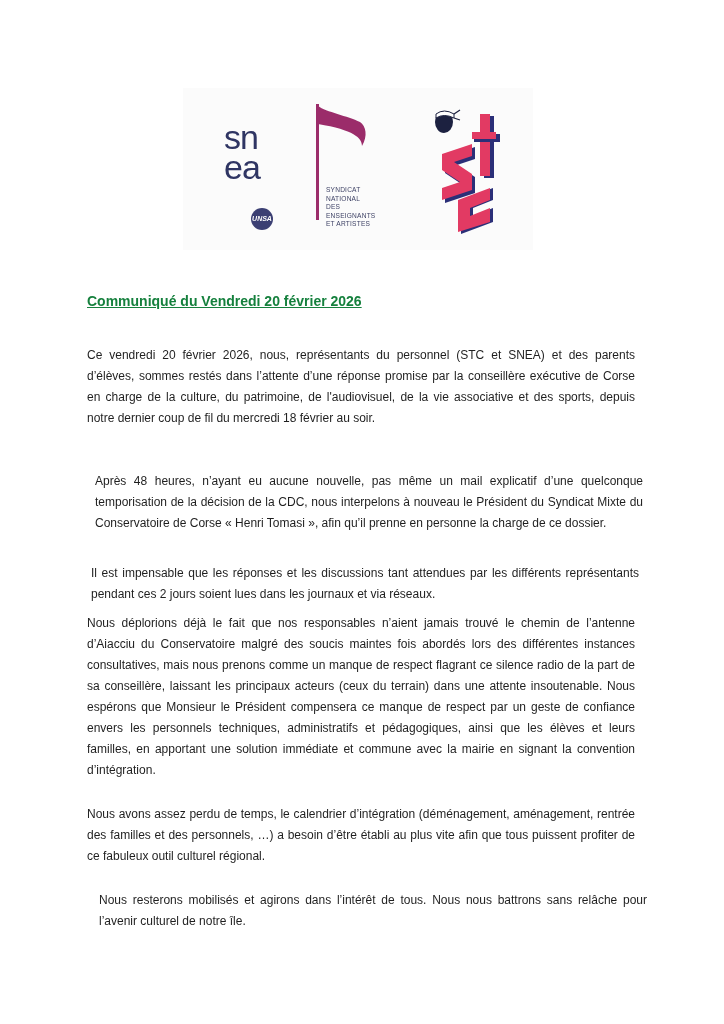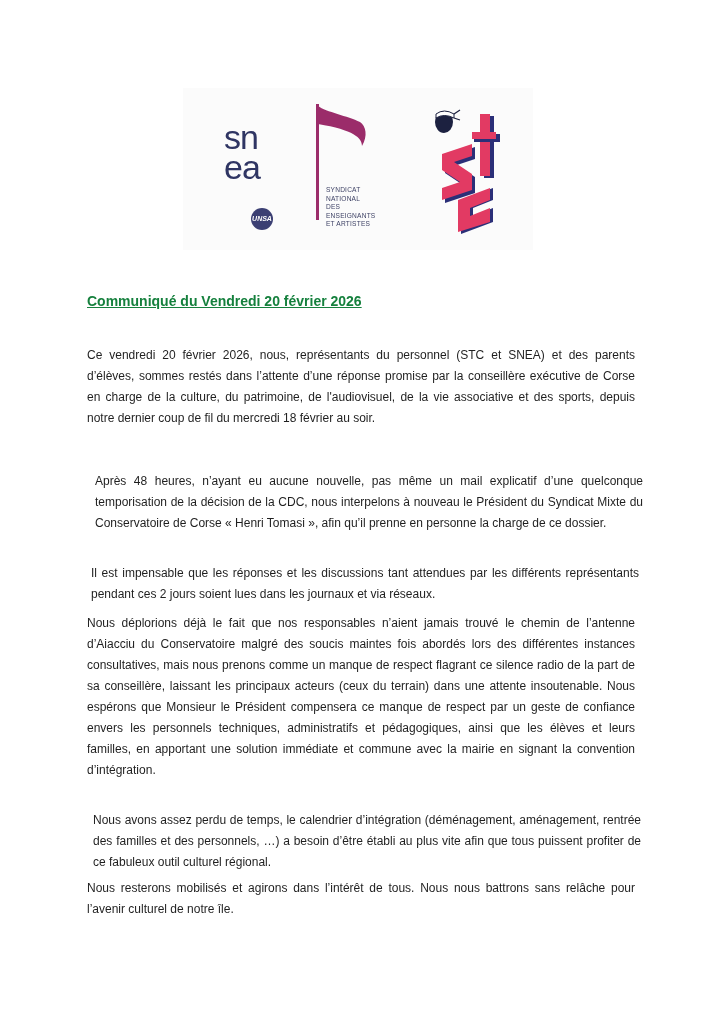--- a/index.html
+++ b/index.html
@@ -60,14 +60,14 @@
     <path d="M28 96 L60 84 L60 96 L40 104 L40 112 L60 104 L60 118 L28 128 Z" fill="#e23a63"></path>
   </g>
 </svg>
 
 <div class="title">Communiqué du Vendredi 20 février 2026</div>
 
 <p class="para last-left" style="top:345px; margin:0;">Ce vendredi 20 février 2026, nous, représentants du personnel (STC et SNEA) et des parents d’élèves, sommes restés dans l’attente d’une réponse promise par la conseillère exécutive de Corse en charge de la culture, du patrimoine, de l'audiovisuel, de la vie associative et des sports, depuis notre dernier coup de fil du mercredi 18 février au soir.</p>
 <p class="para last-left" style="top:463px; margin:8px;">Après 48 heures, n’ayant eu aucune nouvelle, pas même un mail explicatif d’une quelconque temporisation de la décision de la CDC, nous interpelons à nouveau le Président du Syndicat Mixte du Conservatoire de Corse « Henri Tomasi », afin qu’il prenne en personne la charge de ce dossier.</p>
 <p class="para last-left" style="top:559px; margin:4px;">Il est impensable que les réponses et les discussions tant attendues par les différents représentants pendant ces 2 jours soient lues dans les journaux et via réseaux.</p>
 <p class="para last-left" style="top:613px; margin:0;">Nous déplorions déjà le fait que nos responsables n’aient jamais trouvé le chemin de l’antenne d’Aiacciu du Conservatoire malgré des soucis maintes fois abordés lors des différentes instances consultatives, mais nous prenons comme un manque de respect flagrant ce silence radio de la part de sa conseillère, laissant les principaux acteurs (ceux du terrain) dans une attente insoutenable. Nous espérons que Monsieur le Président compensera ce manque de respect par un geste de confiance envers les personnels techniques, administratifs et pédagogiques, ainsi que les élèves et leurs familles, en apportant une solution immédiate et commune avec la mairie en signant la convention d’intégration.</p>
-<p class="para last-left" style="top:804px; margin:6px;">Nous avons assez perdu de temps, le calendrier d’intégration (déménagement, aménagement, rentrée des familles et des personnels, …) a besoin d’être établi au plus vite afin que tous puissent profiter de ce fabuleux outil culturel régional.</p>
-<p class="para last-left" style="top:878px; margin:0;">Nous resterons mobilisés et agirons dans l’intérêt de tous. Nous nous battrons sans relâche pour l’avenir culturel de notre île.</p>
+<p class="para last-left" style="top:804px; margin:0;">Nous avons assez perdu de temps, le calendrier d’intégration (déménagement, aménagement, rentrée des familles et des personnels, …) a besoin d’être établi au plus vite afin que tous puissent profiter de ce fabuleux outil culturel régional.</p>
+<p class="para last-left" style="top:878px; margin:12px;">Nous resterons mobilisés et agirons dans l’intérêt de tous. Nous nous battrons sans relâche pour l’avenir culturel de notre île.</p>
 
 </body></html>

